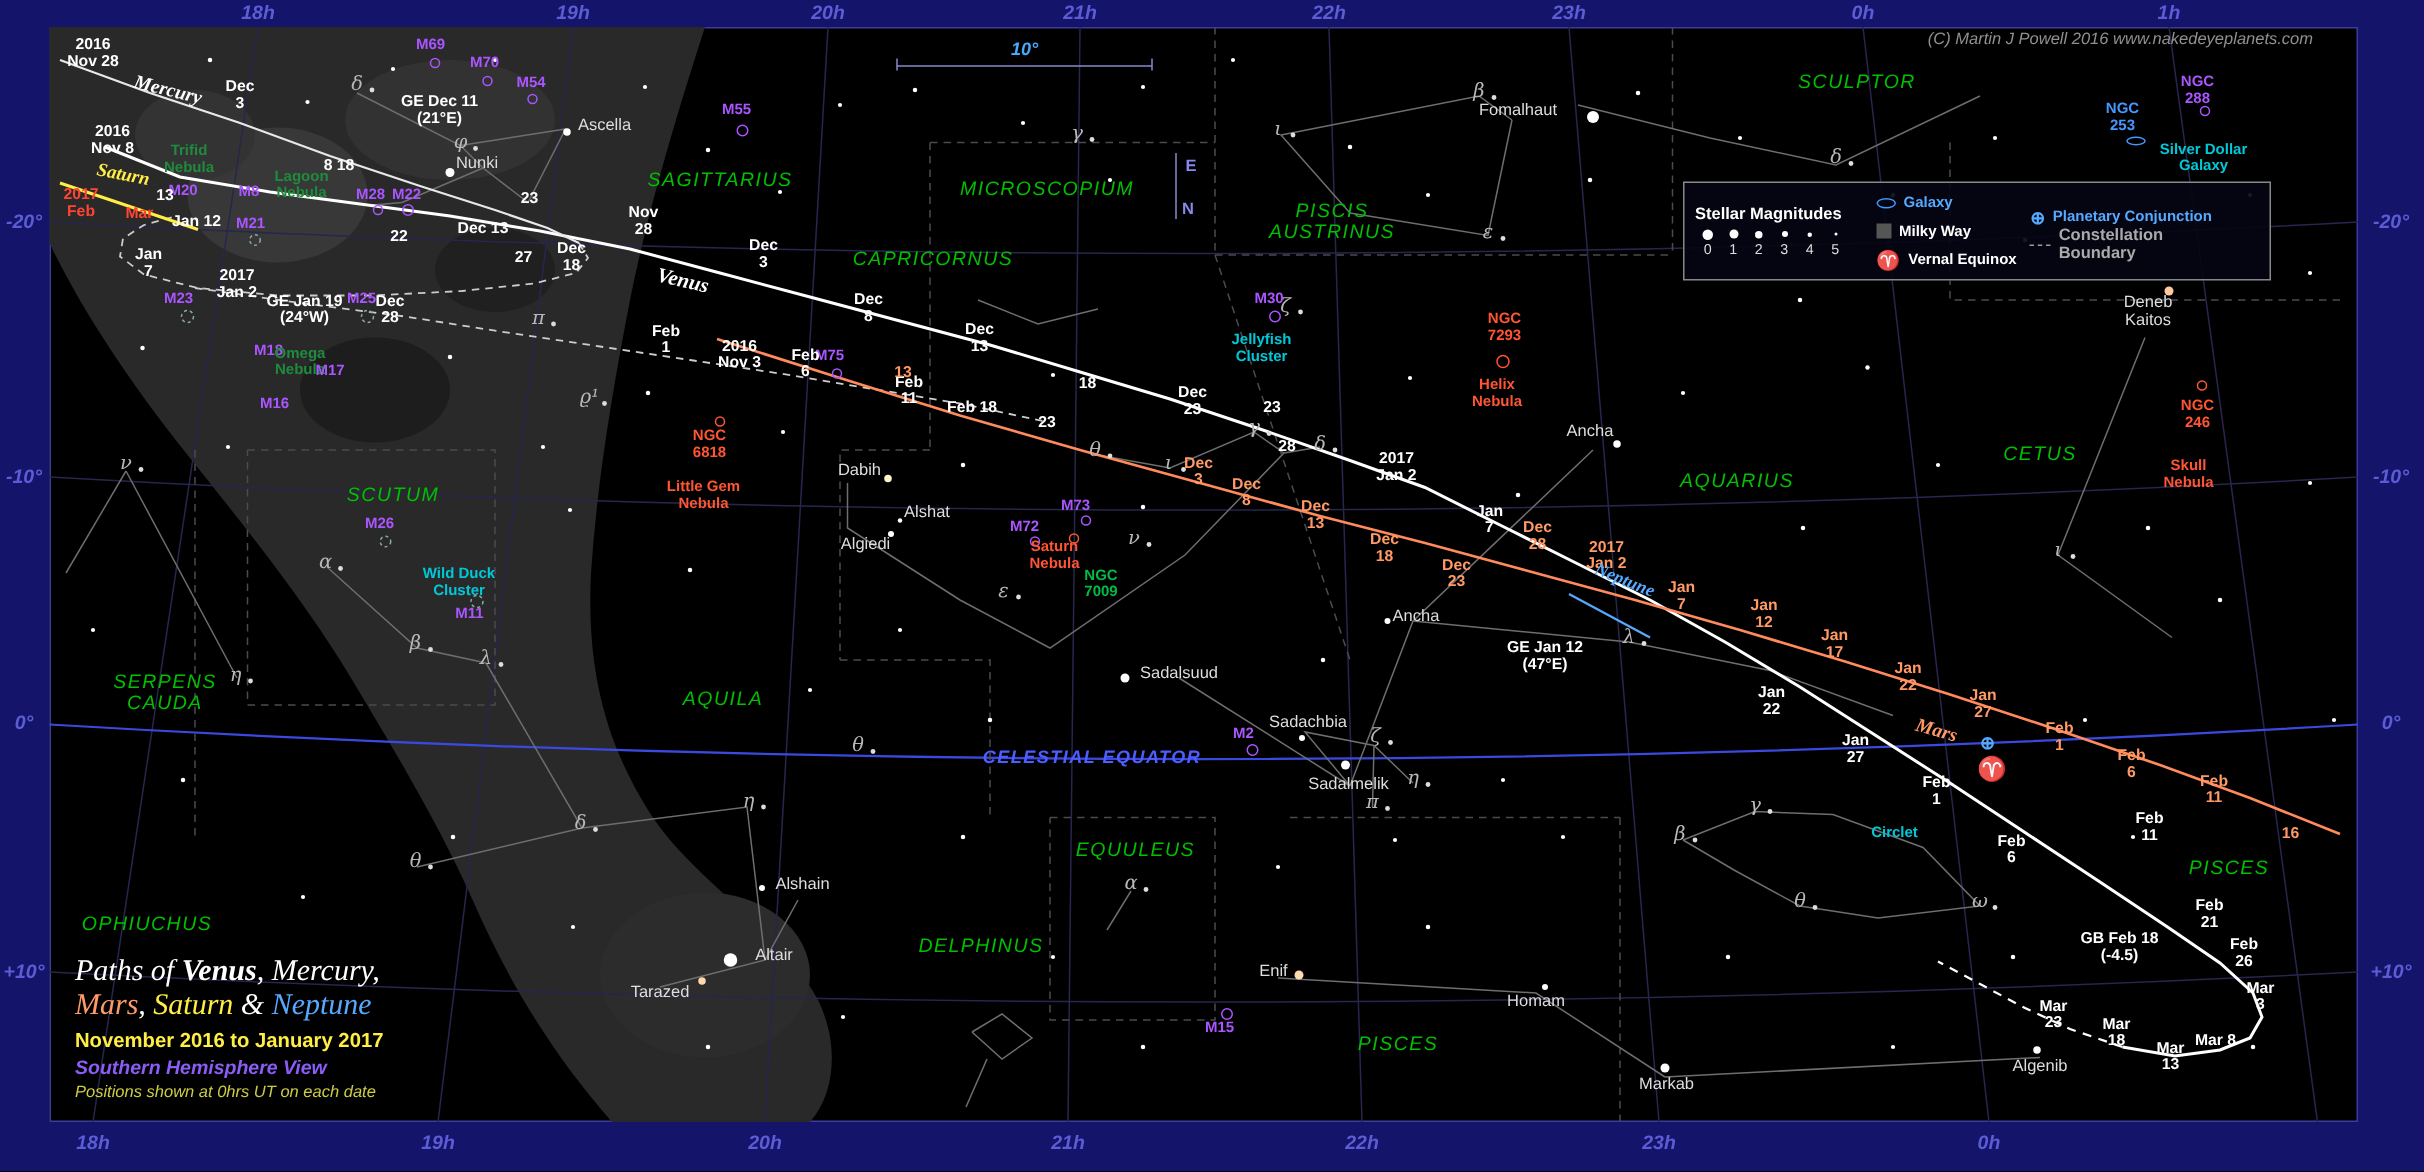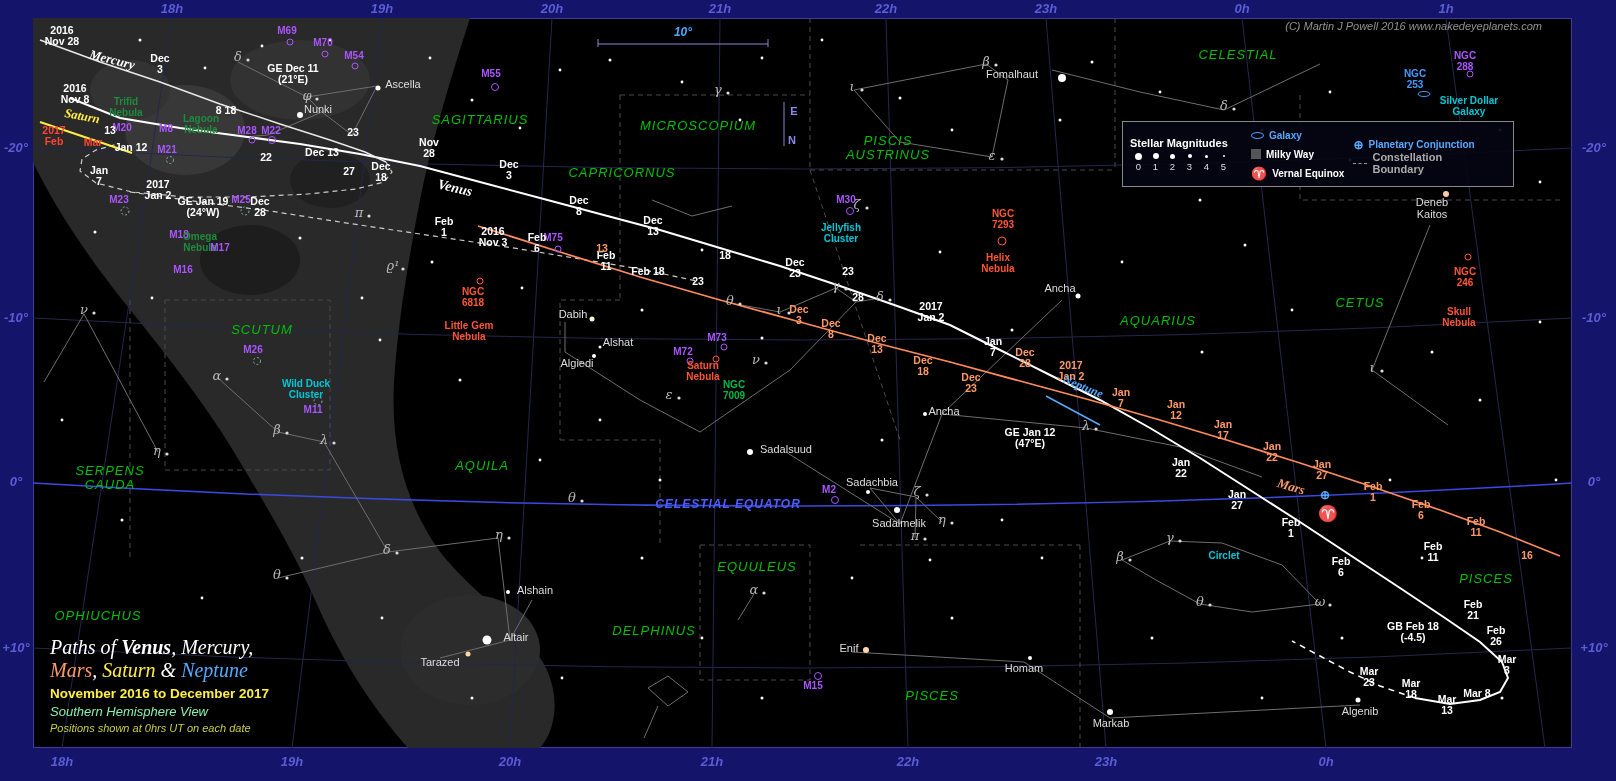--- a/index.html
+++ b/index.html
@@ -46,21 +46,21 @@
   .ic.pc{color:#55aaff;font-size:12px;line-height:1}
   .ic.cb{width:14px;border-top:1px dashed #999;height:0}
   .t-cy{color:#00c8d8}.t-p{color:#aa55ff}.t-o{color:#ff5533}.t-bl{color:#55aaff}.t-w{color:#fff}
   .t-gray{color:#aaa;line-height:1.05;white-space:normal;width:72px;font-size:11px}
   
   .titleblock{position:absolute;left:50px;top:636px}
   .tl1,.tl2{font-family:"Liberation Serif",serif;font-style:italic;font-size:20px;color:#fff;line-height:1.15}
   .tl1 .b{font-weight:bold}
   .tl2 .mars{color:#ff9966}.tl2 .saturn{color:#ffee44}.tl2 .neptune{color:#55aaff}
   .tl3{color:#ffee44;font-weight:bold;font-size:13.5px;margin-top:4px}
-  .tl4{color:#86efac;font-weight:normal;font-style:italic;font-size:13px;margin-top:3px}
+  .tl4{color:#8b5cf6;font-weight:bold;font-style:italic;font-size:13px;margin-top:3px}
   .tl5{color:#cccc44;font-style:italic;font-size:11px;margin-top:3px}
 </style>
 </head>
 <body>
 
 <div id="map">
   <div id="sky"></div>
   <svg id="svg" width="1616" height="781" viewBox="0 0 1616 781">
       <path d="M33,18 L470,18 C450,80 432,140 420,200 C408,262 398,322 394,382 C391,442 402,492 432,540 C462,588 520,618 546,668 C560,698 556,730 540,748 L408,748 C366,700 338,652 316,602 C294,552 264,502 234,452 C204,402 164,352 124,302 C84,252 52,202 33,162 Z" fill="#292929"></path>
       <ellipse cx="185" cy="130" rx="60" ry="45" fill="#383838"></ellipse>
@@ -339,21 +339,21 @@
       <div class="leg-item">
           <span class="ic cb"></span>
           <span class="t-gray">Constellation Boundary</span>
         </div>
     </div>
   </div>
 
   <div class="titleblock">
     <div class="tl1"><span>Paths of </span><span class="b">Venus</span><span>, Mercury,</span></div>
     <div class="tl2"><span class="mars">Mars</span><span>, </span><span class="saturn">Saturn</span><span> &amp; </span><span class="neptune">Neptune</span></div>
-    <div class="tl3">November 2016 to December 2017</div>
+    <div class="tl3">November 2016 to January 2017</div>
     <div class="tl4">Southern Hemisphere View</div>
     <div class="tl5">Positions shown at 0hrs UT on each date</div>
   </div>
 <div class="lbl coord" style="left: 172px; top: 9px;">18h</div>
     <div class="lbl coord" style="left: 382px; top: 9px;">19h</div>
     <div class="lbl coord" style="left: 552px; top: 9px;">20h</div>
     <div class="lbl coord" style="left: 720px; top: 9px;">21h</div>
     <div class="lbl coord" style="left: 886px; top: 9px;">22h</div>
     <div class="lbl coord" style="left: 1046px; top: 9px;">23h</div>
     <div class="lbl coord" style="left: 1242px; top: 9px;">0h</div>
@@ -370,26 +370,26 @@
     <div class="lbl coord" style="left: 16px; top: 482px;">0°</div>
     <div class="lbl coord" style="left: 16px; top: 648px;">+10°</div>
     <div class="lbl coord" style="left: 1594px; top: 148px;">-20°</div>
     <div class="lbl coord" style="left: 1594px; top: 318px;">-10°</div>
     <div class="lbl coord" style="left: 1594px; top: 482px;">0°</div>
     <div class="lbl coord" style="left: 1594px; top: 648px;">+10°</div>
     <div class="lbl const" style="left: 480px; top: 120px;">SAGITTARIUS</div>
     <div class="lbl const" style="left: 698px; top: 126px;">MICROSCOPIUM</div>
     <div class="lbl const" style="left: 888px; top: 148px;">PISCIS
 AUSTRINUS</div>
-    <div class="lbl const" style="left: 1238px; top: 55px;">CELESTIAL</div>
+    <div class="lbl const" style="left: 1238px; top: 55px;">SCULPTOR</div>
     <div class="lbl const" style="left: 622px; top: 173px;">CAPRICORNUS</div>
     <div class="lbl const" style="left: 1158px; top: 321px;">AQUARIUS</div>
     <div class="lbl const" style="left: 1360px; top: 303px;">CETUS</div>
     <div class="lbl const" style="left: 262px; top: 330px; text-align: right;">SCUTUM</div>
-    <div class="lbl const" style="left: 110px; top: 462px; margin-top: 16px;">SERPENS
+    <div class="lbl const" style="left: 110px; top: 462px;">SERPENS
 CAUDA</div>
     <div class="lbl const" style="left: 482px; top: 466px;">AQUILA</div>
     <div class="lbl const" style="left: 757px; top: 567px;">EQUULEUS</div>
     <div class="lbl const" style="left: 654px; top: 631px;">DELPHINUS</div>
     <div class="lbl const" style="left: 932px; top: 696px;">PISCES</div>
     <div class="lbl const" style="left: 98px; top: 616px;">OPHIUCHUS</div>
     <div class="lbl const" style="left: 1486px; top: 579px;">PISCES</div>
     <div class="lbl star" style="left: 403px; top: 84px;">Ascella</div>
     <div class="lbl star" style="left: 318px; top: 109px;">Nunki</div>
     <div class="lbl star" style="left: 1012px; top: 74px;">Fomalhaut</div>
@@ -492,21 +492,21 @@
     <div class="lbl dso c-bl" style="left: 1415px; top: 79px;">NGC
 253</div>
     <div class="lbl dso c-p" style="left: 1465px; top: 61px;">NGC
 288</div>
     <div class="lbl dso c-cy" style="left: 1469px; top: 106px;">Silver Dollar
 Galaxy</div>
     <div class="lbl dso c-o" style="left: 1465px; top: 277px;">NGC
 246</div>
     <div class="lbl dso c-o" style="left: 1459px; top: 317px;">Skull
 Nebula</div>
-    <div class="lbl dso c-cy" style="left: 1224px; top: 556px;">Circlet</div>
+    <div class="lbl dso c-cy" style="left: 1263px; top: 556px;">Circlet</div>
     <div class="lbl date c-w" style="left: 62px; top: 36px;">2016
 Nov 28</div>
     <div class="lbl date c-w" style="left: 160px; top: 64px;">Dec
 3</div>
     <div class="lbl date c-w" style="left: 293px; top: 74px;">GE Dec 11
 (21°E)</div>
     <div class="lbl date c-w" style="left: 226px; top: 111px;">8 18</div>
     <div class="lbl date c-w" style="left: 353px; top: 133px;">23</div>
     <div class="lbl date c-w" style="left: 75px; top: 94px;">2016
 Nov 8</div>

